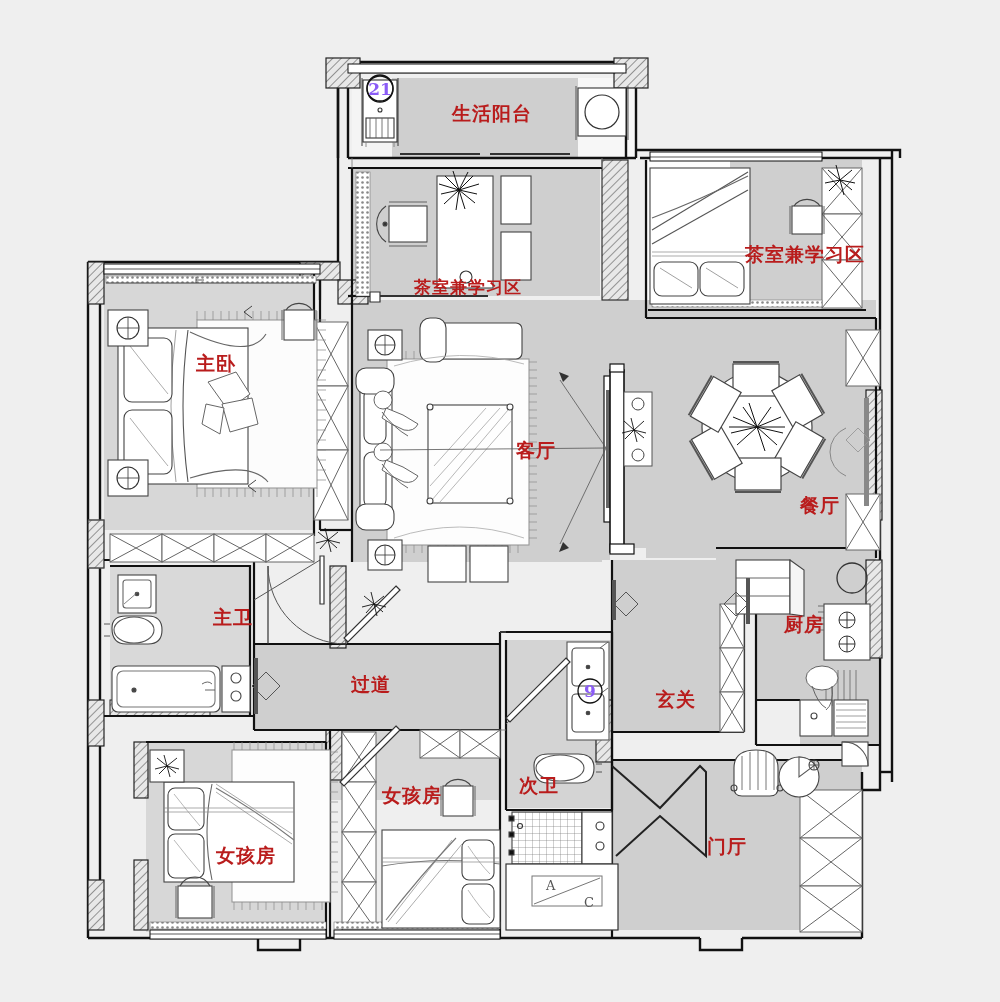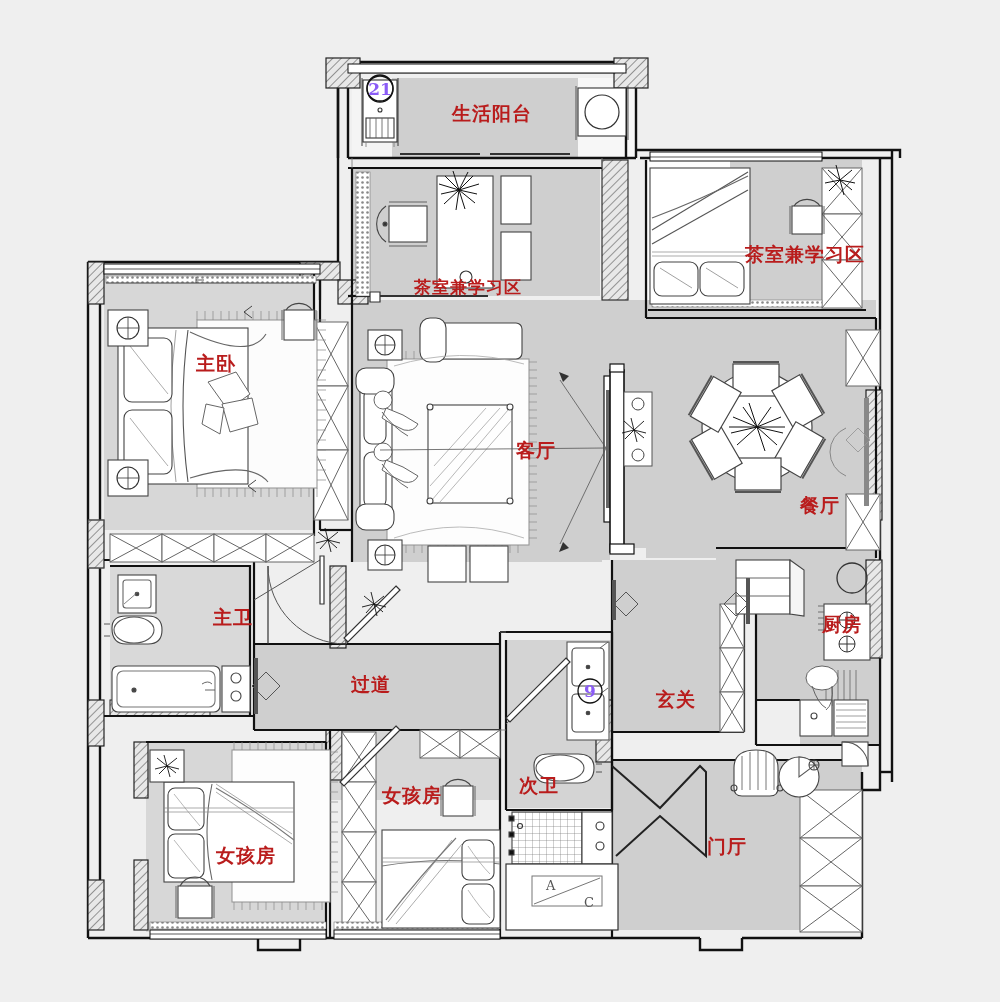--- a/index.html
+++ b/index.html
@@ -712,21 +712,21 @@
   <div class="lbl big" style="left:805px;top:255px;">茶室兼学习区</div>
 
   <div class="lbl big" style="left:216px;top:364px;">主卧</div>
 
   <div class="lbl big" style="left:495px;top:451px;margin-left:41px;">客厅</div>
 
   <div class="lbl big" style="left:820px;top:506px;">餐厅</div>
 
   <div class="lbl big" style="left:209px;top:618px;margin-left:24px;">主卫</div>
 
-  <div class="lbl big" style="left:842px;top:625px;font-family:Liberation Serif, serif;">厨房</div>
+  <div class="lbl big" style="left:804px;top:625px;font-family:Liberation Serif, serif;">厨房</div>
 
   <div class="lbl big" style="left:676px;top:656px;margin-top:44px;">玄关</div>
 
   <div class="lbl big" style="left:371px;top:685px;">过道</div>
 
   <div class="lbl big" style="left:539px;top:738px;margin-top:48px;">次卫</div>
 
   <div class="lbl big" style="left:412px;top:796px;">女孩房</div>
 
   <div class="lbl big" style="left:727px;top:847px;">门厅</div>

